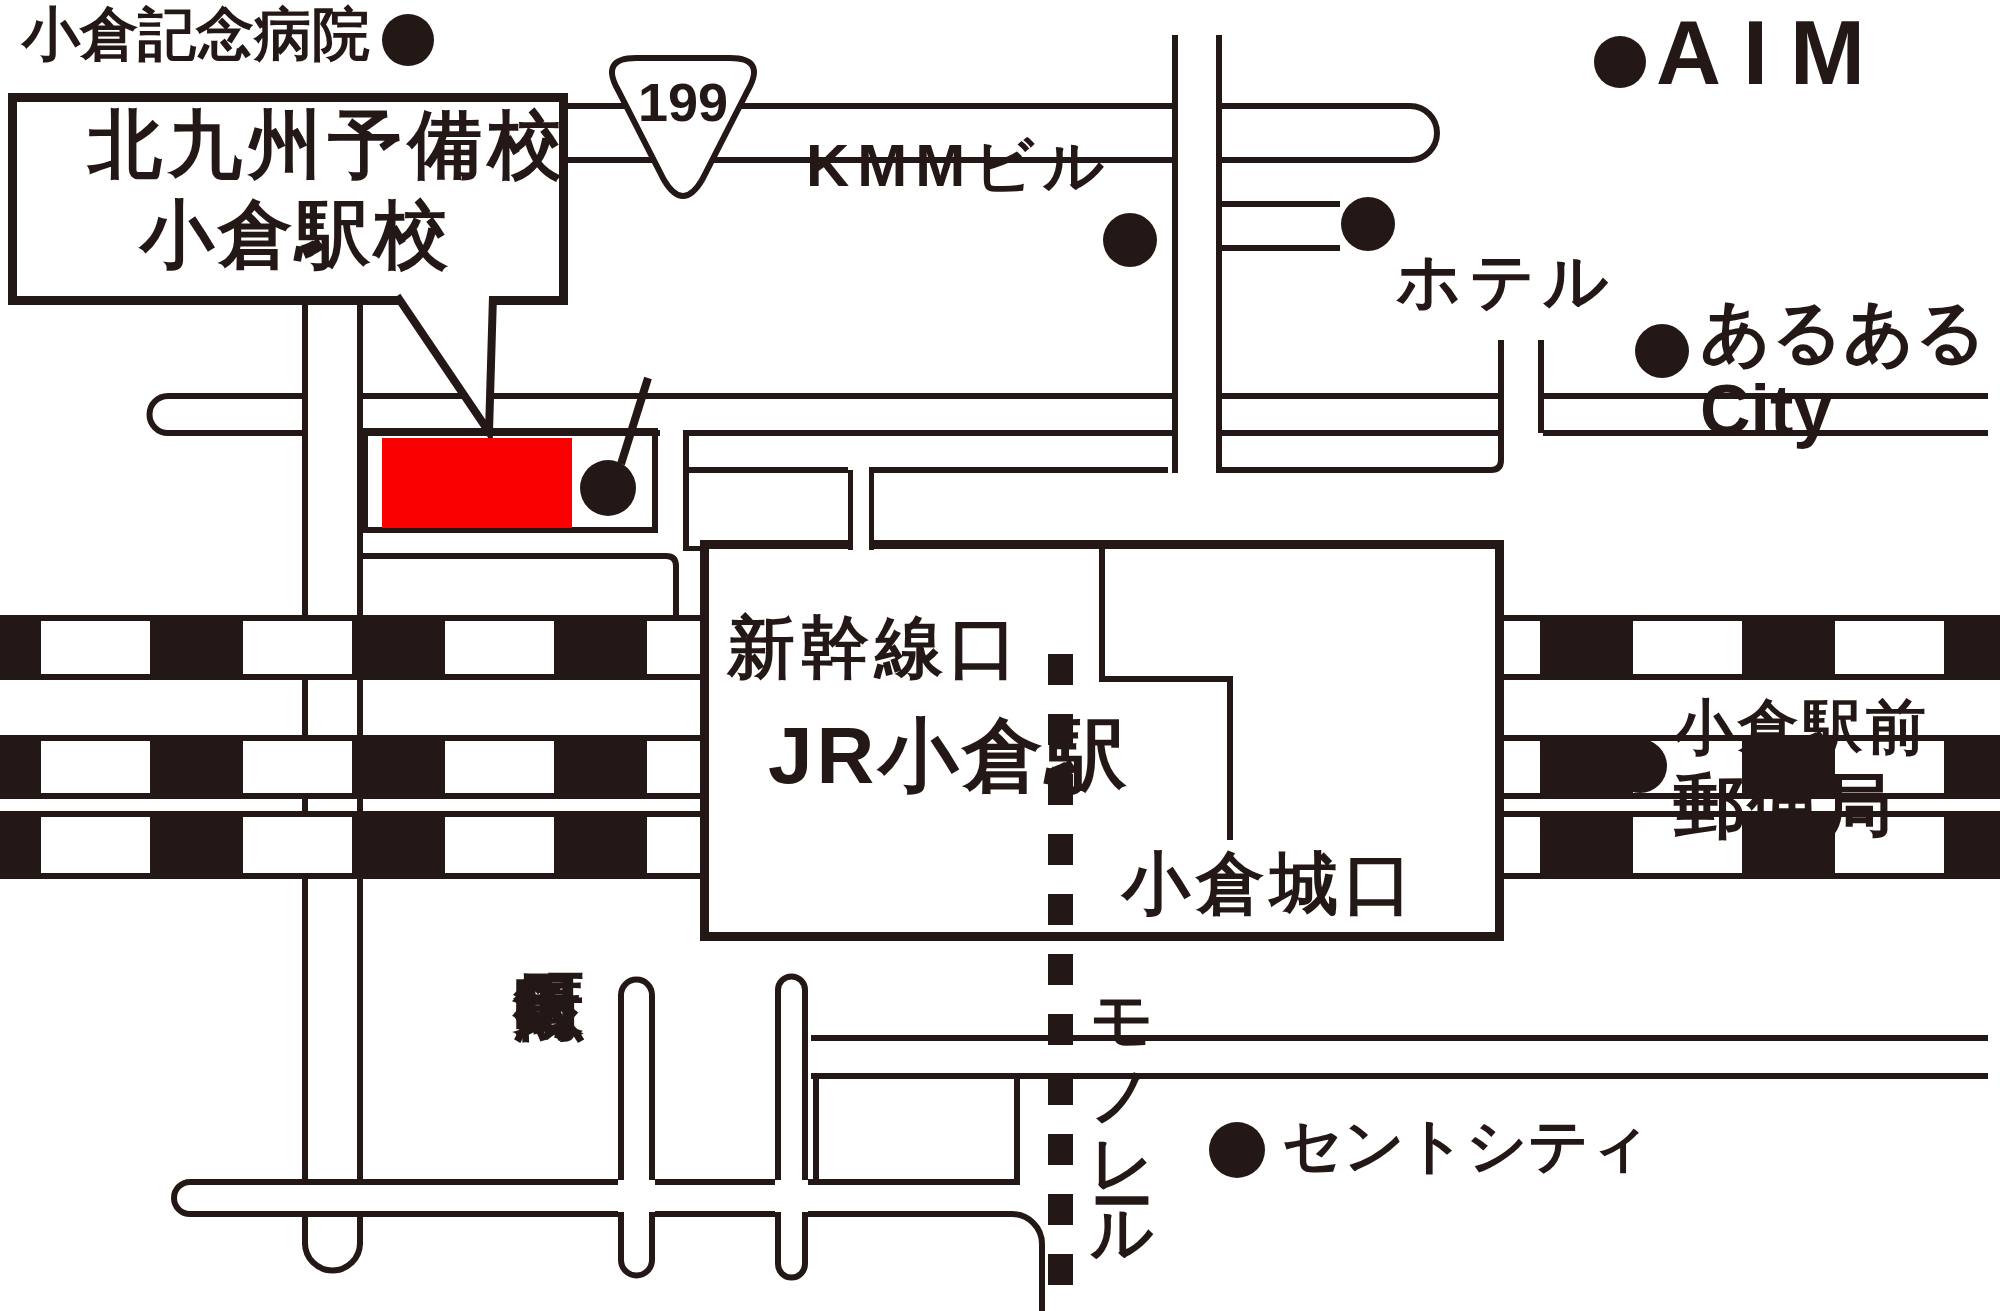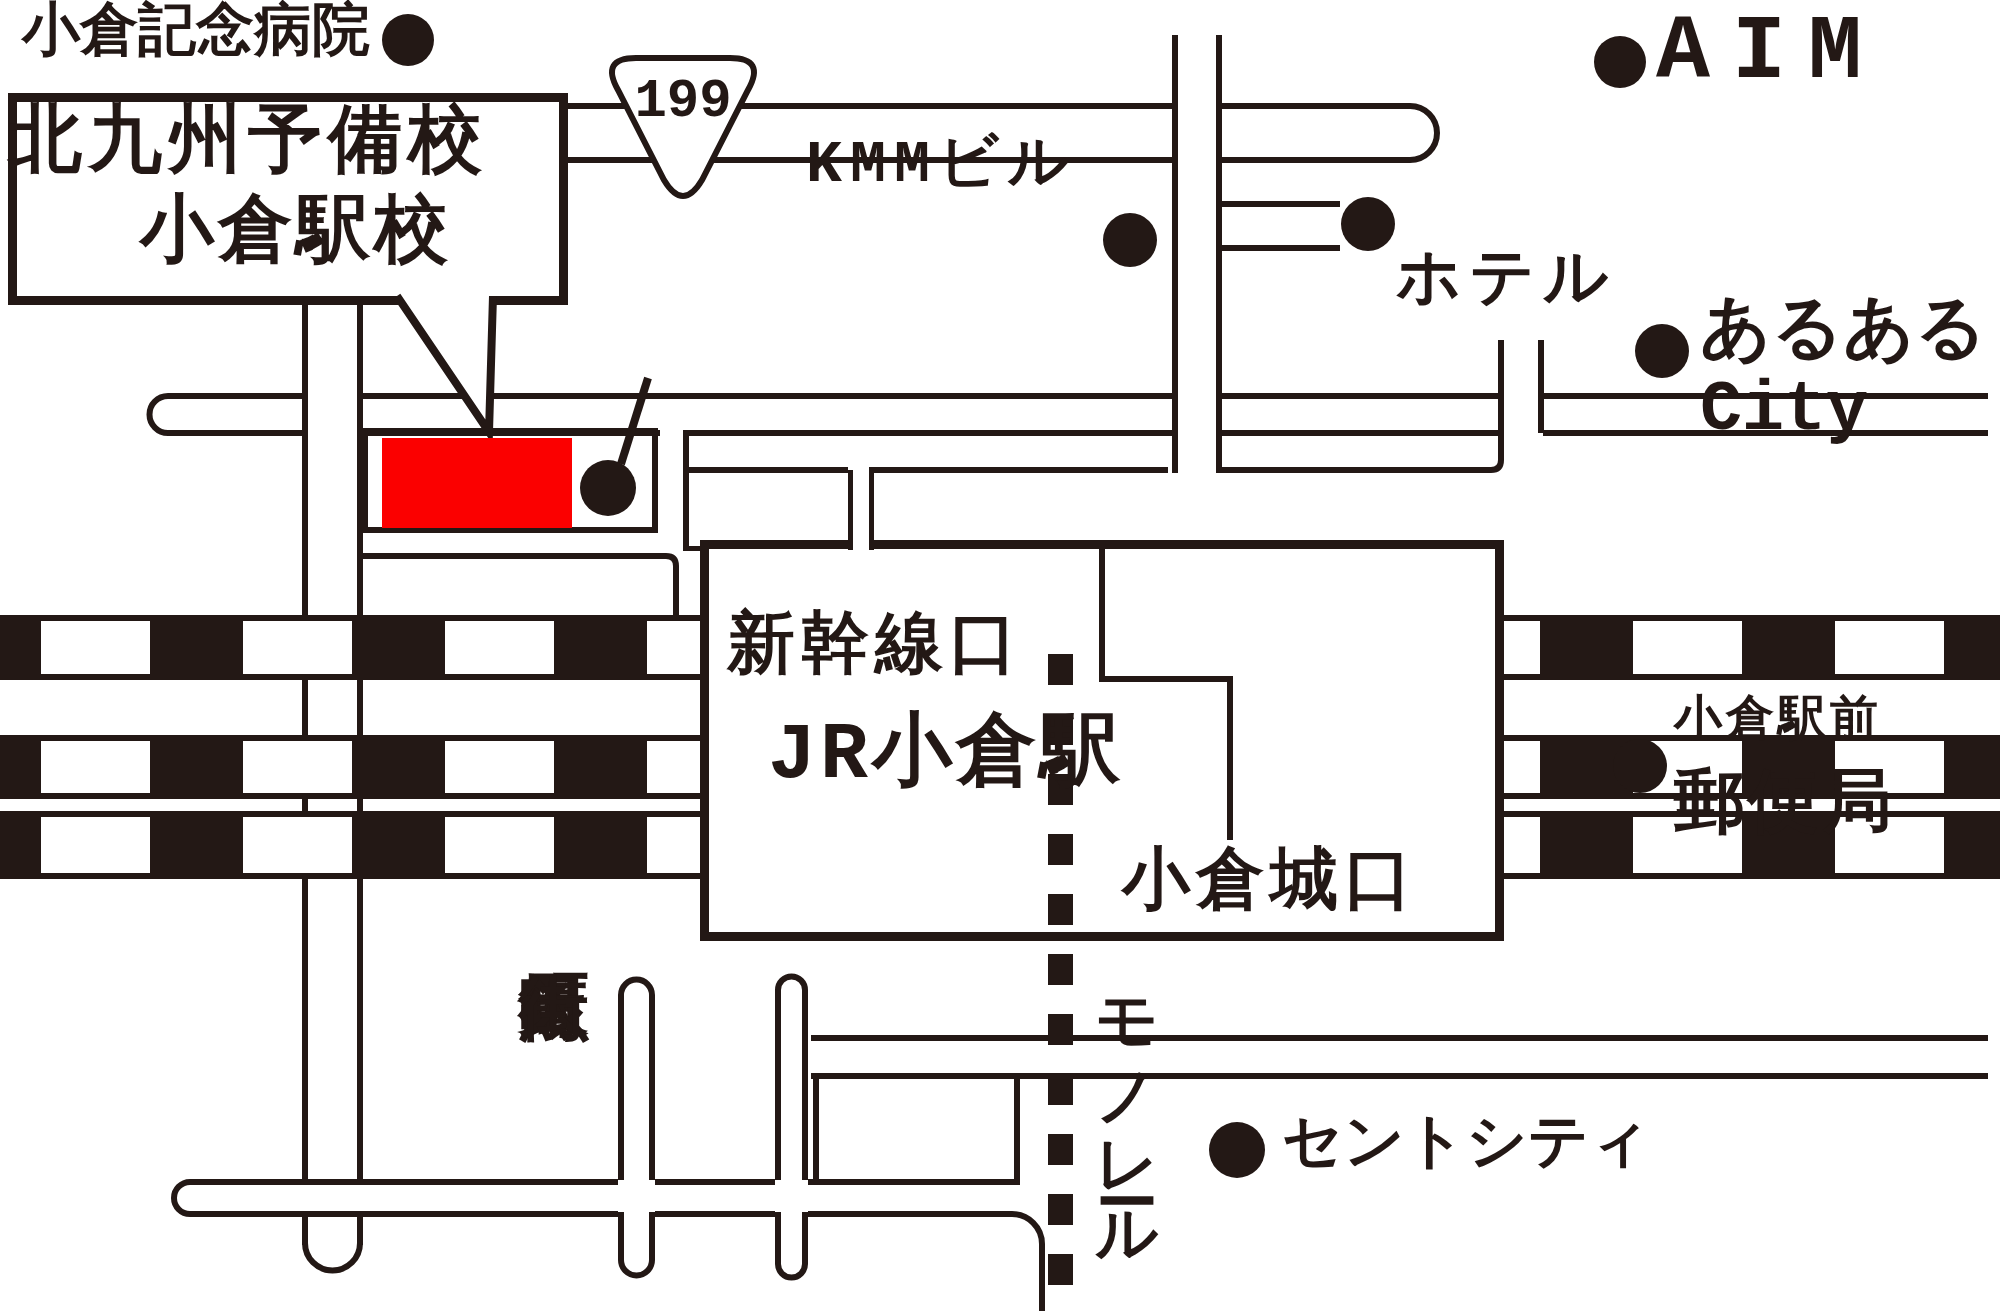--- a/index.html
+++ b/index.html
@@ -1,35 +1,35 @@
 <!DOCTYPE html>
 <html><head>
 <meta charset="utf-8">
 <style>
   html,body{margin:0;padding:0;background:#ffffff;}
   .stage{position:relative;width:2000px;height:1311px;background:#fff;overflow:hidden;
-         font-family:Liberation Mono, monospace;}
+         font-family:Liberation Sans, sans-serif;}
   .stage svg{position:absolute;left:0;top:0;}
   .lbl{position:absolute;color:#231815;font-weight:700;line-height:1.05;white-space:nowrap;}
   .vert{writing-mode:vertical-rl;text-orientation:mixed;}
   #lbl-hospital{left:22px;top:4px;font-size:58px;}
-  #lbl-school-line1{left:8px;top:106px;width:560px;text-align:left;font-size:74px;letter-spacing:6px;}
+  #lbl-school-line1{left:8px;top:106px;width:560px;text-align:right;font-size:74px;letter-spacing:6px;}
   #lbl-school-line2{left:8px;top:196px;width:560px;text-align:center;font-size:74px;letter-spacing:4px;padding-left:8px;}
   #lbl-route199{left:618px;top:74px;width:130px;text-align:center;font-size:54px;}
   #lbl-kmm{left:806px;top:134px;font-size:60px;letter-spacing:8px;}
   #lbl-quintessa{left:577px;top:294px;font-size:66px;letter-spacing:-2px;}
   #lbl-riga1{left:1396px;top:170px;font-size:64px;letter-spacing:8px;}
   #lbl-riga2{left:1396px;top:248px;font-size:64px;letter-spacing:8px;}
   #lbl-aim{left:1656px;top:6px;font-size:90px;letter-spacing:22px;}
   #lbl-aruaru{left:1700px;top:296px;font-size:70px;}
   #lbl-city{left:1700px;top:374px;font-size:70px;}
   #lbl-shinkansen{left:727px;top:584px;font-size:68px;letter-spacing:6px;margin-top:28px;}
   #lbl-jr{left:768px;top:714px;font-size:80px;letter-spacing:4px;}
   #lbl-kokurajo{left:1122px;top:848px;font-size:68px;letter-spacing:6px;}
-  #lbl-ekimae{left:1674px;top:696px;font-size:48px;letter-spacing:4px;}
+  #lbl-ekimae{left:1674px;top:696px;font-size:60px;letter-spacing:4px;}
   #lbl-yubin{left:1674px;top:770px;font-size:70px;letter-spacing:4px;text-align:right;}
   #lbl-cent{left:1282px;top:1114px;font-size:60px;}
   #lbl-monorail{left:1090px;top:958px;font-size:62px;height:360px;}
   #lbl-uomachi{left:512px;top:918px;font-size:70px;height:400px;}
 </style>
 </head>
 <body>
 
 <div class="stage">
   <svg id="map-svg" width="2000" height="1311" viewBox="0 0 2000 1311">

